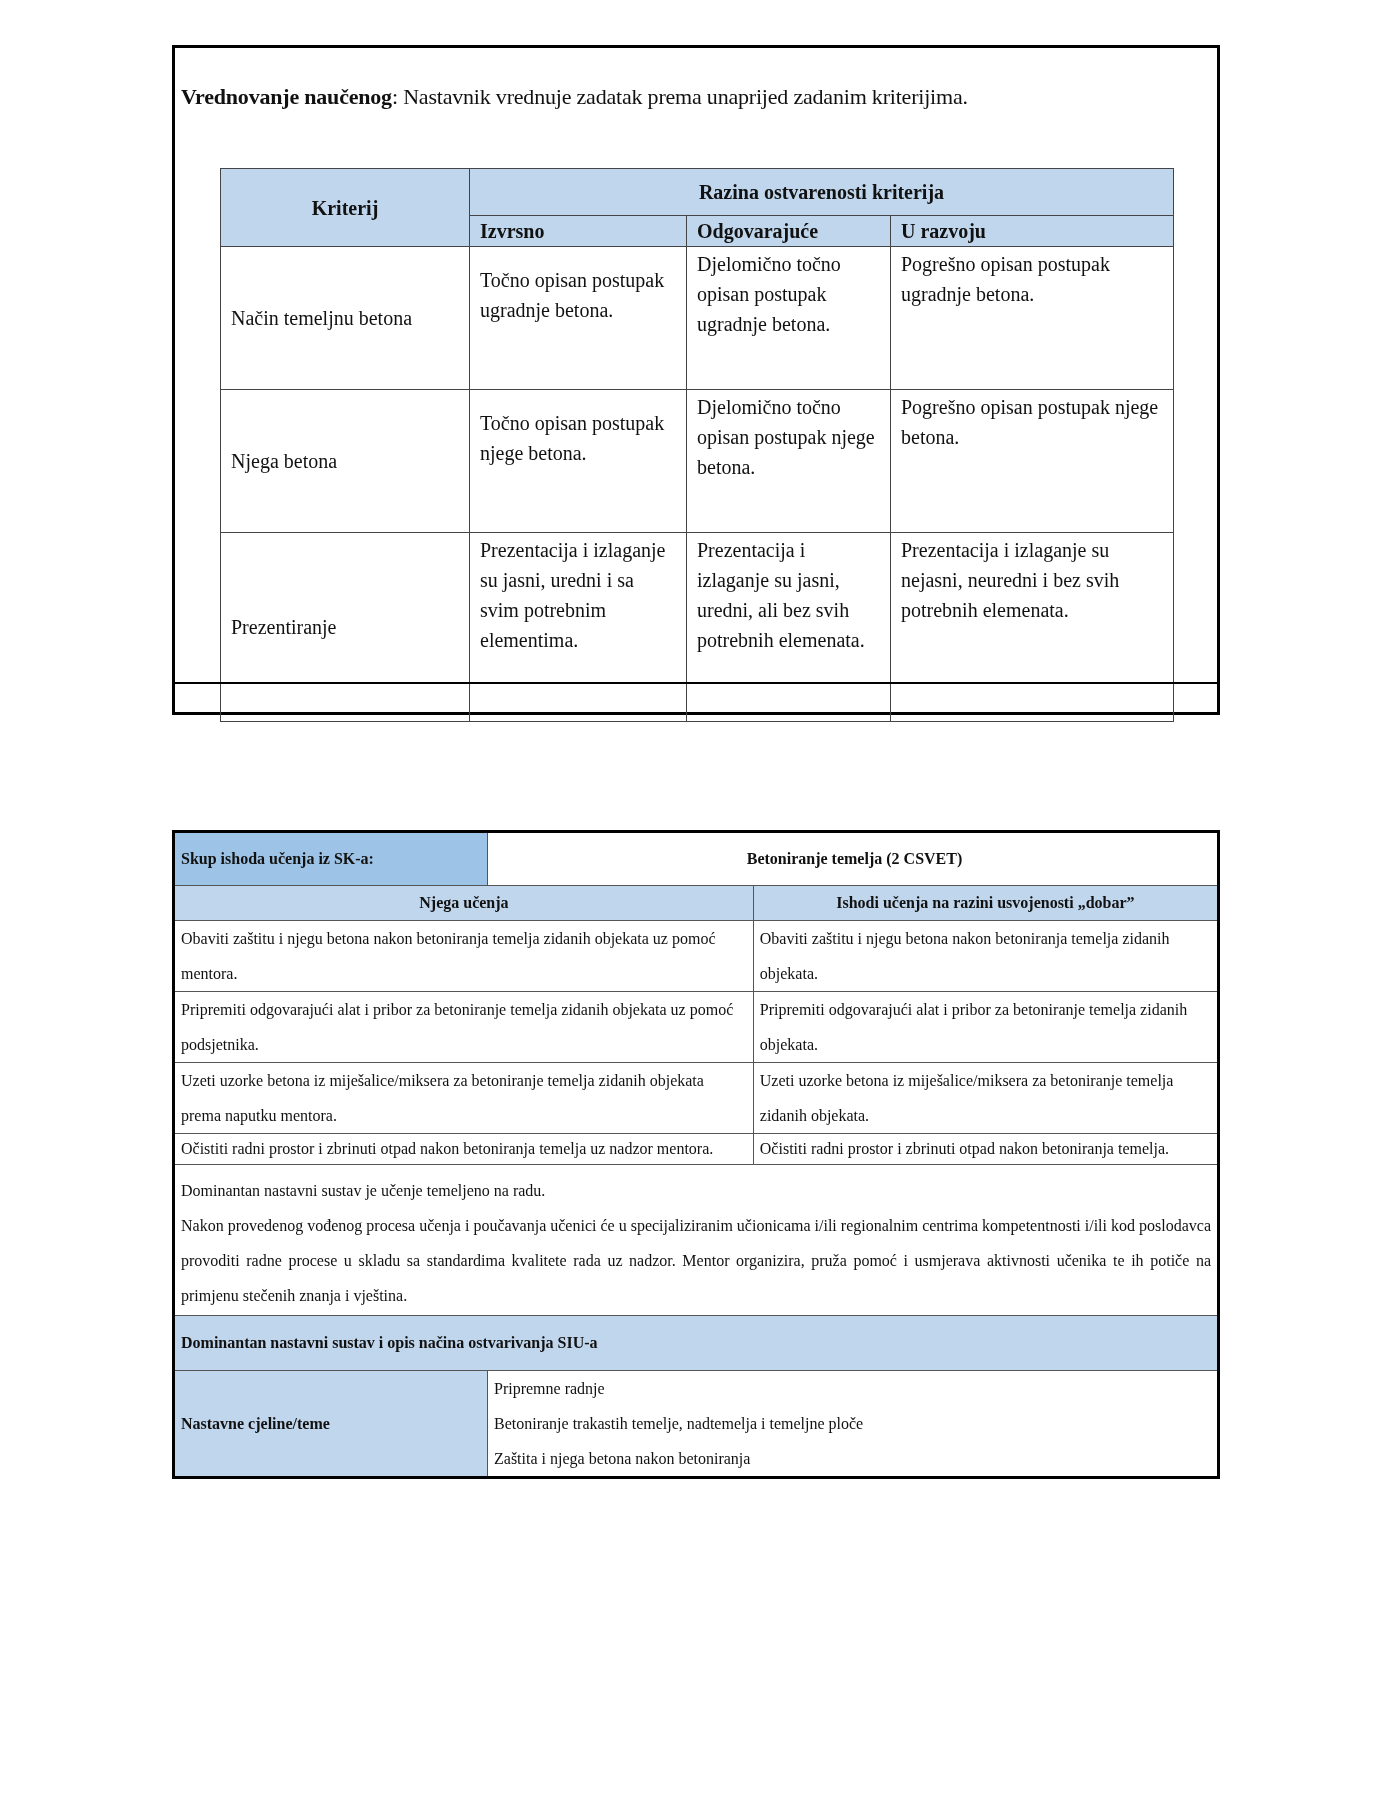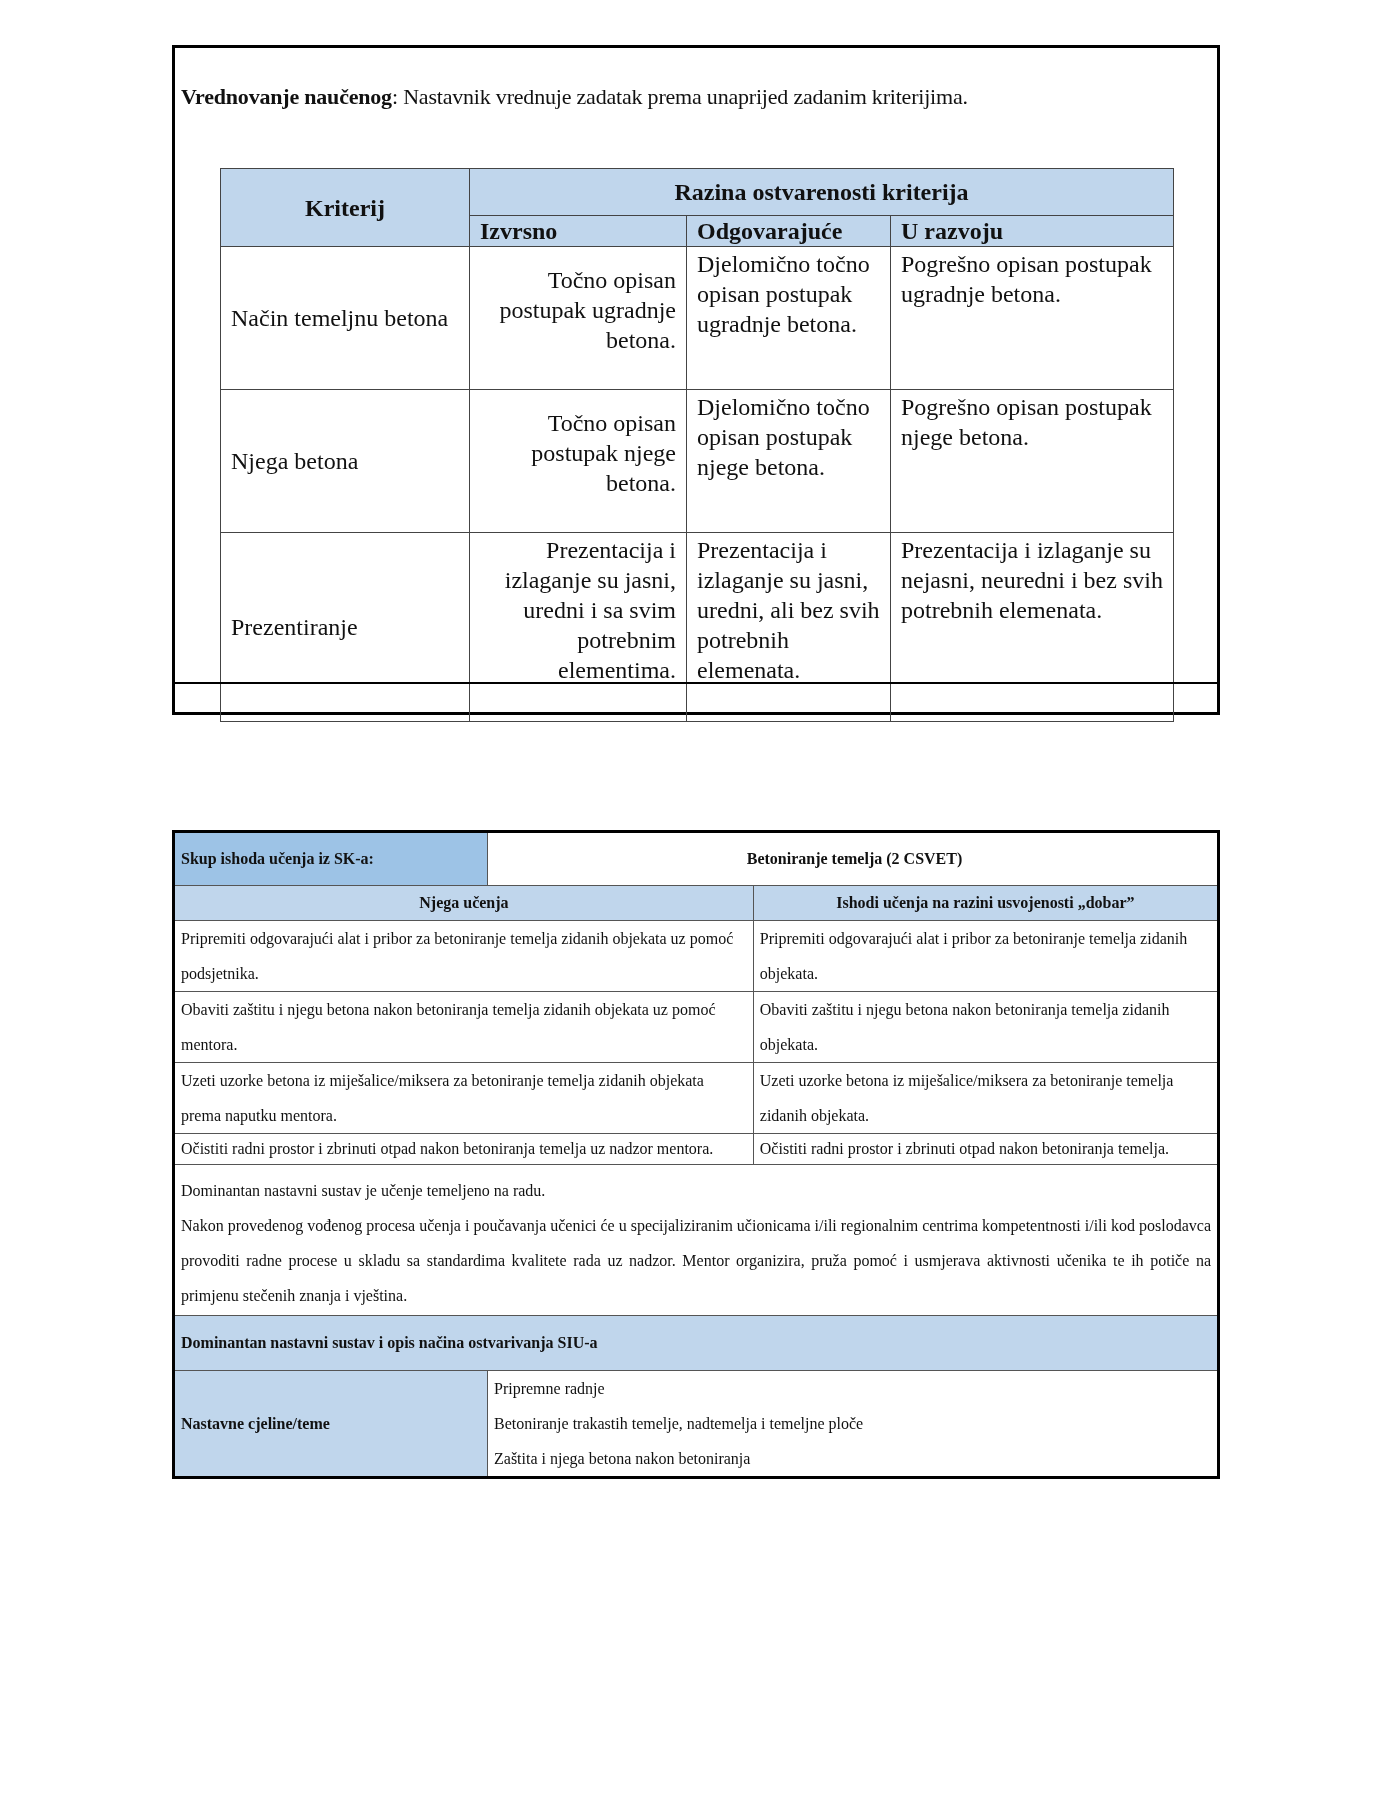--- a/index.html
+++ b/index.html
@@ -5,31 +5,31 @@
   html, body { margin: 0; padding: 0; background: #ffffff; }
   body { width: 1386px; height: 1797px; position: relative; font-family: "Liberation Serif", "DejaVu Serif", serif; color: #111; }
   .page { position: absolute; left: 0; top: 0; width: 1148px; height: 1797px; }
 
   
   .box1 { position: absolute; left: 172px; top: 45px; width: 1048px; height: 670px; border: 3px solid #000; box-sizing: border-box; }
   .box1 .intro { position: absolute; left: 6px; top: 36px; font-size: 22px; letter-spacing: -0.2px; }
   .box1 .intro b { font-weight: bold; }
   .box1 .bottom-line { position: absolute; left: 0; right: 0; top: 634px; border-top: 2px solid #000; height: 0; }
 
-  table.crit { position: absolute; left: 45px; top: 120px; width: 954px; border-collapse: collapse; font-size: 24px; line-height: 30px; }
+  table.crit { position: absolute; left: 45px; top: 120px; width: 954px; border-collapse: collapse; font-size: 20px; line-height: 30px; }
   table.crit td, table.crit th { border: 1.5px solid #444; vertical-align: top; padding: 0 10px; text-align: left; font-weight: normal; }
   table.crit th { background: #c0d6ec; font-weight: bold; }
   table.crit th.kriterij { text-align: center; vertical-align: middle; width: 228px; }
   table.crit th.razina { text-align: center; height: 46px; vertical-align: middle; }
   table.crit th.lvl { height: 30px; vertical-align: middle; }
   table.crit td.name { vertical-align: middle; }
   table.crit tr.r1 td { height: 124px; }
   table.crit tr.r2 td { height: 124px; }
   table.crit tr.r3 td { height: 186px; }
-  table.crit td.c1 { padding-top: 18px; text-align: right; }
+  table.crit td.c1 { padding-top: 18px; }
   table.crit td.c2, table.crit td.c3 { padding-top: 2px; }
   table.crit tr.r3 td.c1, table.crit tr.r3 td.c2, table.crit tr.r3 td.c3 { padding-top: 2px; }
 
   
   table.siu { position: absolute; left: 172px; top: 830px; width: 1048px; border-collapse: collapse; font-size: 16px; border: 3px solid #000; }
   table.siu td { border: 1.5px solid #555; padding: 0 6px; vertical-align: top; }
   .skup-label { background: #9dc3e6; font-weight: bold; height: 52px; vertical-align: middle !important; width: 300px; }
   .skup-value { font-weight: bold; vertical-align: middle !important; padding-left: 10px !important; text-align: center; }
   .hdr { background: #c0d6ec; font-weight: bold; text-align: center; height: 34px; vertical-align: middle !important; }
   .out td { line-height: 35px; }
@@ -93,26 +93,26 @@
     <tbody>
         <tr>
       <td class="skup-label">Skup ishoda učenja iz SK-a:</td>
       <td class="skup-value" colspan="2">Betoniranje temelja (2 CSVET)</td>
     </tr>
     <tr>
       <td class="hdr" colspan="2" style="width:510px">Njega učenja</td>
       <td class="hdr">Ishodi učenja na razini usvojenosti „dobar”</td>
     </tr>
     <tr class="out">
+      <td colspan="2">Obaviti zaštitu i njegu betona nakon betoniranja temelja zidanih objekata uz pomoć mentora.</td>
+      <td>Obaviti zaštitu i njegu betona nakon betoniranja temelja zidanih objekata.</td>
+    </tr>
+    <tr class="out">
       <td colspan="2">Pripremiti odgovarajući alat i pribor za betoniranje temelja zidanih objekata uz pomoć podsjetnika.</td>
       <td>Pripremiti odgovarajući alat i pribor za betoniranje temelja zidanih objekata.</td>
-    </tr>
-    <tr class="out">
-      <td colspan="2">Obaviti zaštitu i njegu betona nakon betoniranja temelja zidanih objekata uz pomoć mentora.</td>
-      <td>Obaviti zaštitu i njegu betona nakon betoniranja temelja zidanih objekata.</td>
     </tr>
     <tr class="out3">
       <td colspan="2">Uzeti uzorke betona iz miješalice/miksera za betoniranje temelja zidanih objekata prema naputku mentora.</td>
       <td class="mid">Uzeti uzorke betona iz miješalice/miksera za betoniranje temelja zidanih objekata.</td>
     </tr>
     <tr class="out5">
       <td colspan="2">Očistiti radni prostor i zbrinuti otpad nakon betoniranja temelja uz nadzor mentora.</td>
       <td>Očistiti radni prostor i zbrinuti otpad nakon betoniranja temelja.</td>
     </tr>
     <tr>

